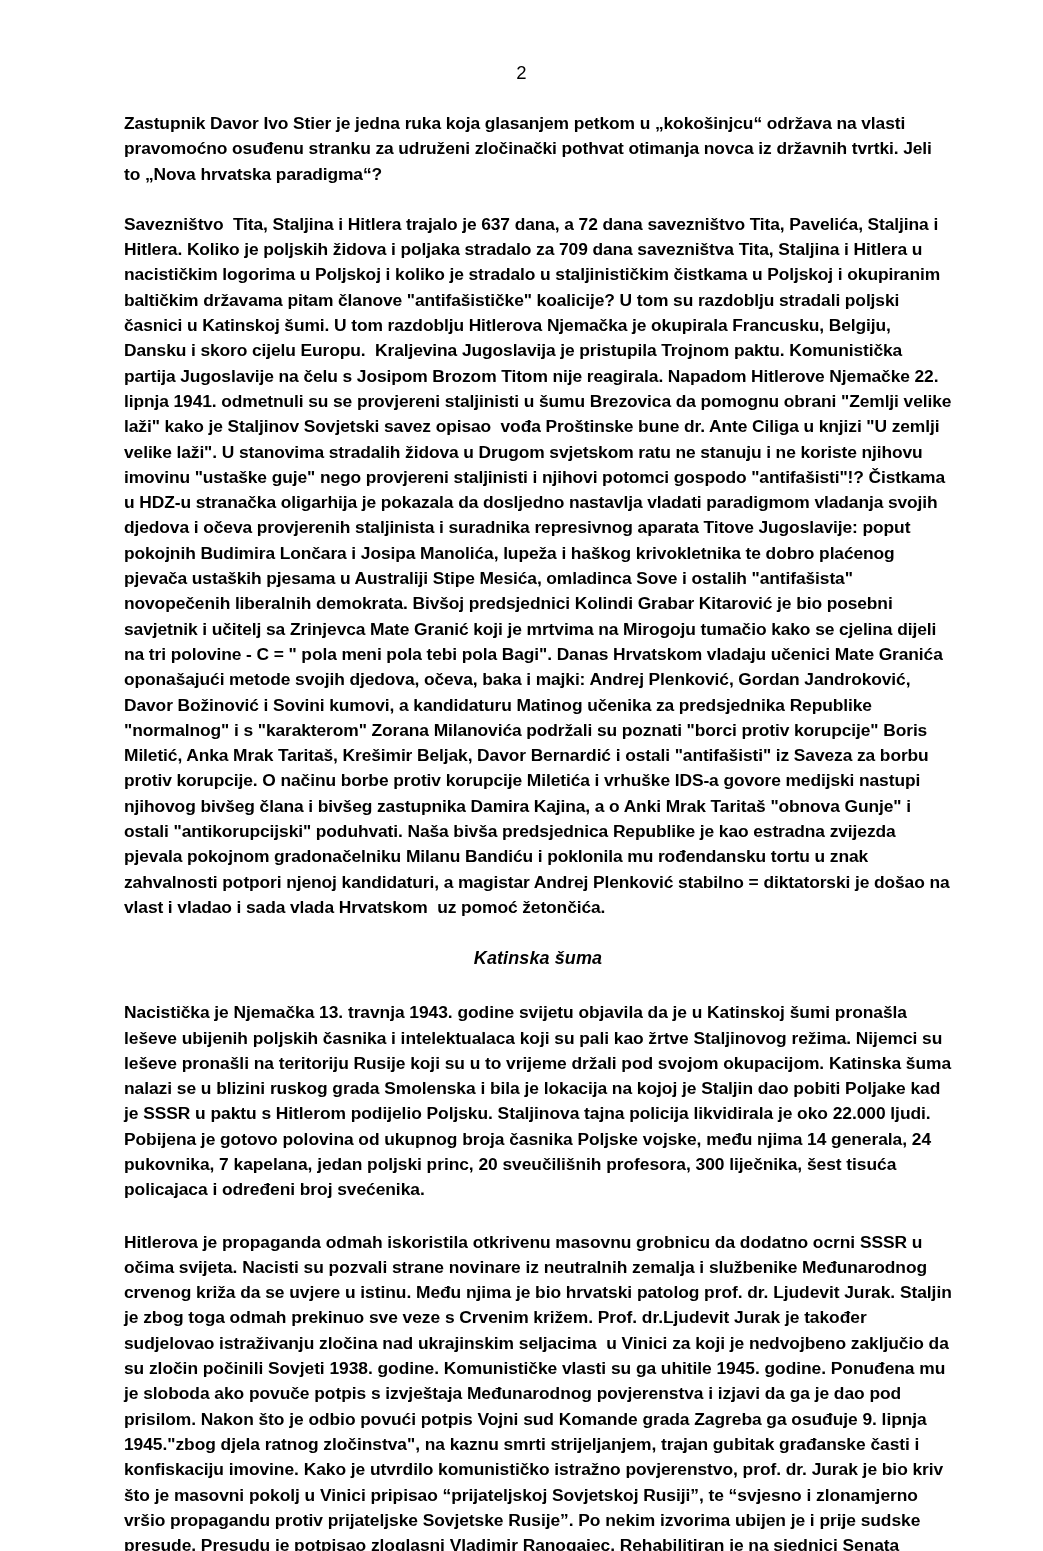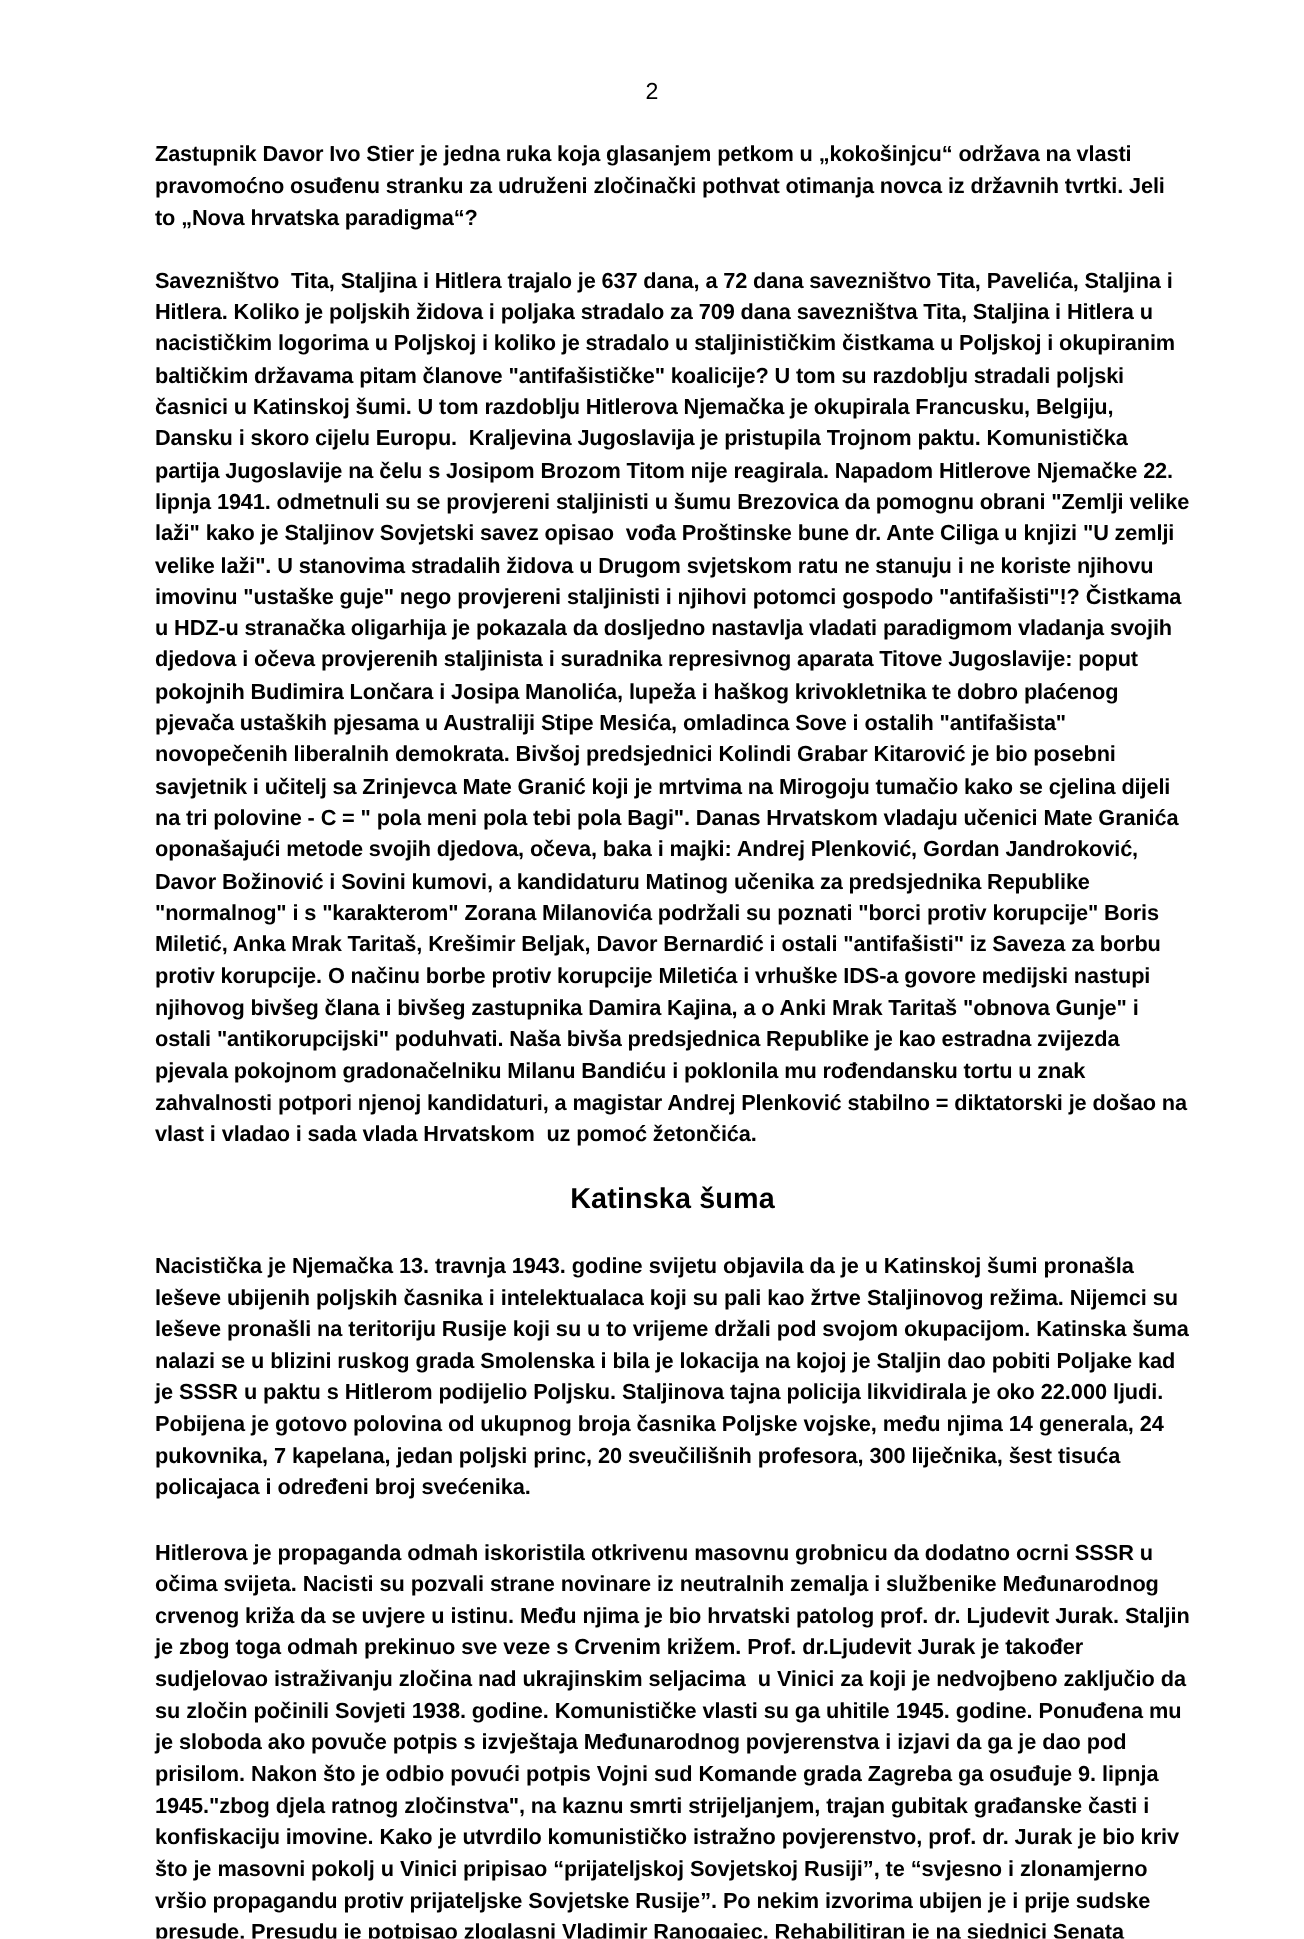--- a/index.html
+++ b/index.html
@@ -48,25 +48,26 @@
     letter-spacing: -0.1px;
   }
   p.plain {
     font-weight: bold;
     letter-spacing: -0.05px;
   }
   .gap-sm { height: 25px; }
   .gap-md { height: 27px; }
   .heading {
     margin: 0;
-    font-size: 23px;
+    font-size: 18px;
     line-height: 25px;
     font-weight: bold;
     text-align: center;
     letter-spacing: 0.1px;
+    font-style: italic;
   }
   .heading-wrap {
     padding-top: 26px;
     padding-bottom: 29px;
   }
 </style>
 </head>
 <body>
 
 <div class="page">

